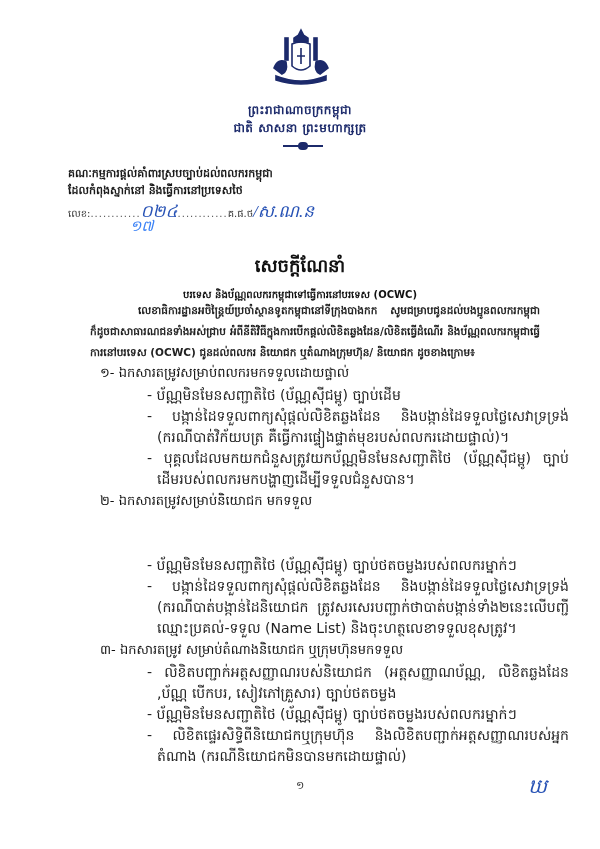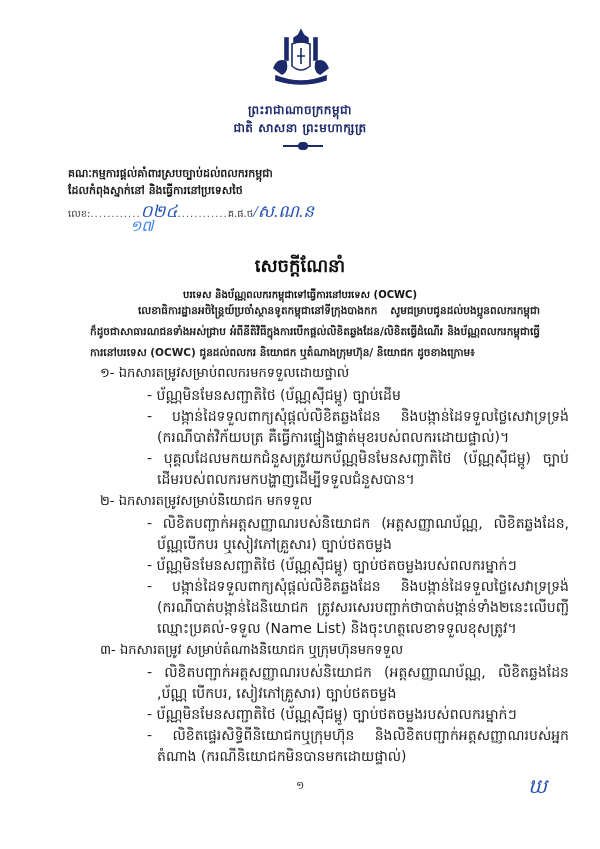--- a/index.html
+++ b/index.html
@@ -73,21 +73,20 @@
   <div class="title t3">បរទេស និងប័ណ្ណពលករកម្ពុជាទៅធ្វើការនៅបរទេស (OCWC)</div>
 
   <div class="para">លេខាធិការដ្ឋានអចិន្ត្រៃយ៍ប្រចាំស្ថានទូតកម្ពុជានៅទីក្រុងបាងកក សូមជម្រាបជូនដល់បងប្អូនពលករកម្ពុជា ក៏ដូចជាសាធារណជនទាំងអស់ជ្រាប អំពីនីតិវិធីក្នុងការបើកផ្ដល់លិខិតឆ្លងដែន/លិខិតធ្វើដំណើរ និងប័ណ្ណពលករកម្ពុជាធ្វើការនៅបរទេស (OCWC) ជូនដល់ពលករ និយោជក ឬតំណាងក្រុមហ៊ុន/ និយោជក ដូចខាងក្រោម៖</div>
 
   <div class="sec" style="top:364px">១- ឯកសារតម្រូវសម្រាប់ពលករមកទទួលដោយផ្ទាល់</div>
   <div class="item" style="top:385px">- ប័ណ្ណមិនមែនសញ្ជាតិថៃ (ប័ណ្ណស៊ីជម្ពូ) ច្បាប់ដើម</div>
   <div class="item" style="top:406px">- បង្កាន់ដៃទទួលពាក្យសុំផ្ដល់លិខិតឆ្លងដែន និងបង្កាន់ដៃទទួលថ្លៃសេវាទ្រទ្រង់ (ករណីបាត់វិក័យបត្រ គឺធ្វើការផ្ទៀងផ្ទាត់មុខរបស់ពលករដោយផ្ទាល់)។</div>
   <div class="item" style="top:448px">- បុគ្គលដែលមកយកជំនួសត្រូវយកប័ណ្ណមិនមែនសញ្ជាតិថៃ (ប័ណ្ណស៊ីជម្ពូ) ច្បាប់ដើមរបស់ពលករមកបង្ហាញដើម្បីទទួលជំនួសបាន។</div>
 
   <div class="sec" style="top:492px">២- ឯកសារតម្រូវសម្រាប់និយោជក មកទទួល</div>
-  <div class="item" style="top:513px">- លិខិតបញ្ជាក់អត្តសញ្ញាណរបស់និយោជក (អត្តសញ្ញាណប័ណ្ណ, លិខិតឆ្លងដែន, ប័ណ្ណបើកបរ ឬសៀវភៅគ្រួសារ) ច្បាប់ថតចម្លង</div>
   <div class="item" style="top:555px">- ប័ណ្ណមិនមែនសញ្ជាតិថៃ (ប័ណ្ណស៊ីជម្ពូ) ច្បាប់ថតចម្លងរបស់ពលករម្នាក់ៗ</div>
   <div class="item" style="top:576px">- បង្កាន់ដៃទទួលពាក្យសុំផ្ដល់លិខិតឆ្លងដែន និងបង្កាន់ដៃទទួលថ្លៃសេវាទ្រទ្រង់ (ករណីបាត់បង្កាន់ដៃនិយោជក ត្រូវសរសេរបញ្ជាក់ថាបាត់បង្កាន់ទាំង២នេះលើបញ្ជីឈ្មោះប្រគល់-ទទួល (Name List) និងចុះហត្ថលេខាទទួលខុសត្រូវ។</div>
 
   <div class="sec" style="top:641px">៣- ឯកសារតម្រូវ សម្រាប់តំណាងនិយោជក ឬក្រុមហ៊ុនមកទទួល</div>
   <div class="item" style="top:662px">- លិខិតបញ្ជាក់អត្តសញ្ញាណរបស់និយោជក (អត្តសញ្ញាណប័ណ្ណ, លិខិតឆ្លងដែន ,ប័ណ្ណ បើកបរ, សៀវភៅគ្រួសារ) ច្បាប់ថតចម្លង</div>
   <div class="item" style="top:704px">- ប័ណ្ណមិនមែនសញ្ជាតិថៃ (ប័ណ្ណស៊ីជម្ពូ) ច្បាប់ថតចម្លងរបស់ពលករម្នាក់ៗ</div>
   <div class="item" style="top:725px">- លិខិតផ្ទេរសិទ្ធិពីនិយោជកឬក្រុមហ៊ុន និងលិខិតបញ្ជាក់អត្តសញ្ញាណរបស់អ្នកតំណាង (ករណីនិយោជកមិនបានមកដោយផ្ទាល់)</div>
 
   <div class="pageno">១</div>
   <div class="initial">ឃ</div>

